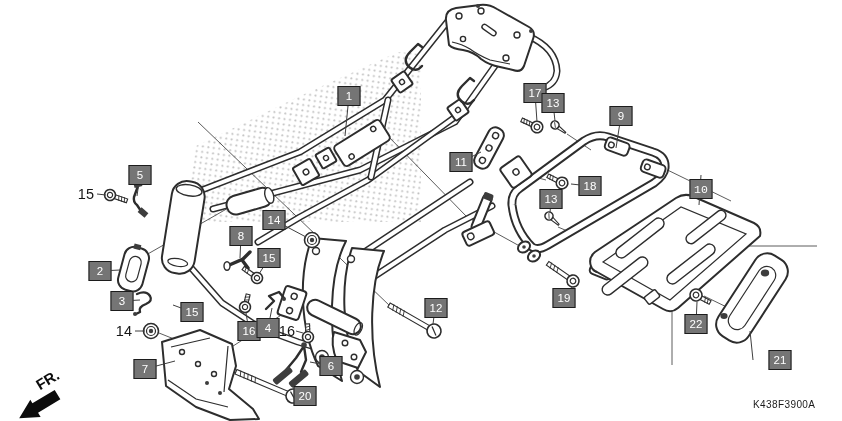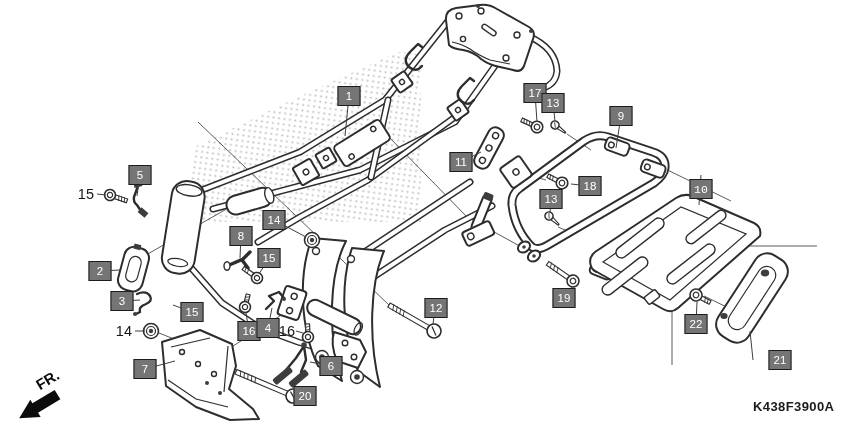--- a/index.html
+++ b/index.html
@@ -8,21 +8,21 @@
   .stage svg{position:absolute;left:0;top:0;}
   #callout-layer{position:absolute;left:0;top:0;width:100%;height:100%;pointer-events:none;}
   .callout{position:absolute;transform:translate(-50%,-50%);
            min-width:15px;height:17px;padding:1px 3px 0 3px;
            background:var(--callout-bg,#757575);border:1.5px solid var(--callout-border,#1c1c1c);
            color:var(--callout-text,#fff);font-size:11.5px;line-height:17px;font-weight:400;
            text-align:center;box-sizing:content-box;}
   .txt-label{position:absolute;transform:translate(-50%,-50%);color:#151515;
              font-size:14.5px;font-weight:400;letter-spacing:.3px;}
   .part-code{position:absolute;left:753px;top:399px;color:#1b1b1b;
-             font-size:13px;font-weight:700;letter-spacing:.4px;}
+             font-size:10px;font-weight:400;letter-spacing:.4px;}
   .tube-o{fill:none;stroke:#2d2d2d;stroke-width:7;stroke-linecap:round;stroke-linejoin:round;}
   .tube-i{fill:none;stroke:#ffffff;stroke-width:4;stroke-linecap:round;stroke-linejoin:round;}
   .loop-o{fill:none;stroke:#2d2d2d;stroke-width:9;stroke-linejoin:round;}
   .loop-i{fill:none;stroke:#ffffff;stroke-width:5.2;stroke-linejoin:round;}
   .plate{fill:#ffffff;stroke:#2d2d2d;stroke-width:2;stroke-linejoin:round;}
   .thin{fill:none;stroke:#2d2d2d;stroke-width:1.2;}
   .hole{fill:#ffffff;stroke:#2d2d2d;stroke-width:1.4;}
   .dark{fill:#3d3d3d;stroke:none;}
   .al{fill:none;stroke:#4a4a4a;stroke-width:0.9;}
   .wire{fill:none;stroke:#2d2d2d;stroke-width:2.4;stroke-linecap:round;stroke-linejoin:round;}

